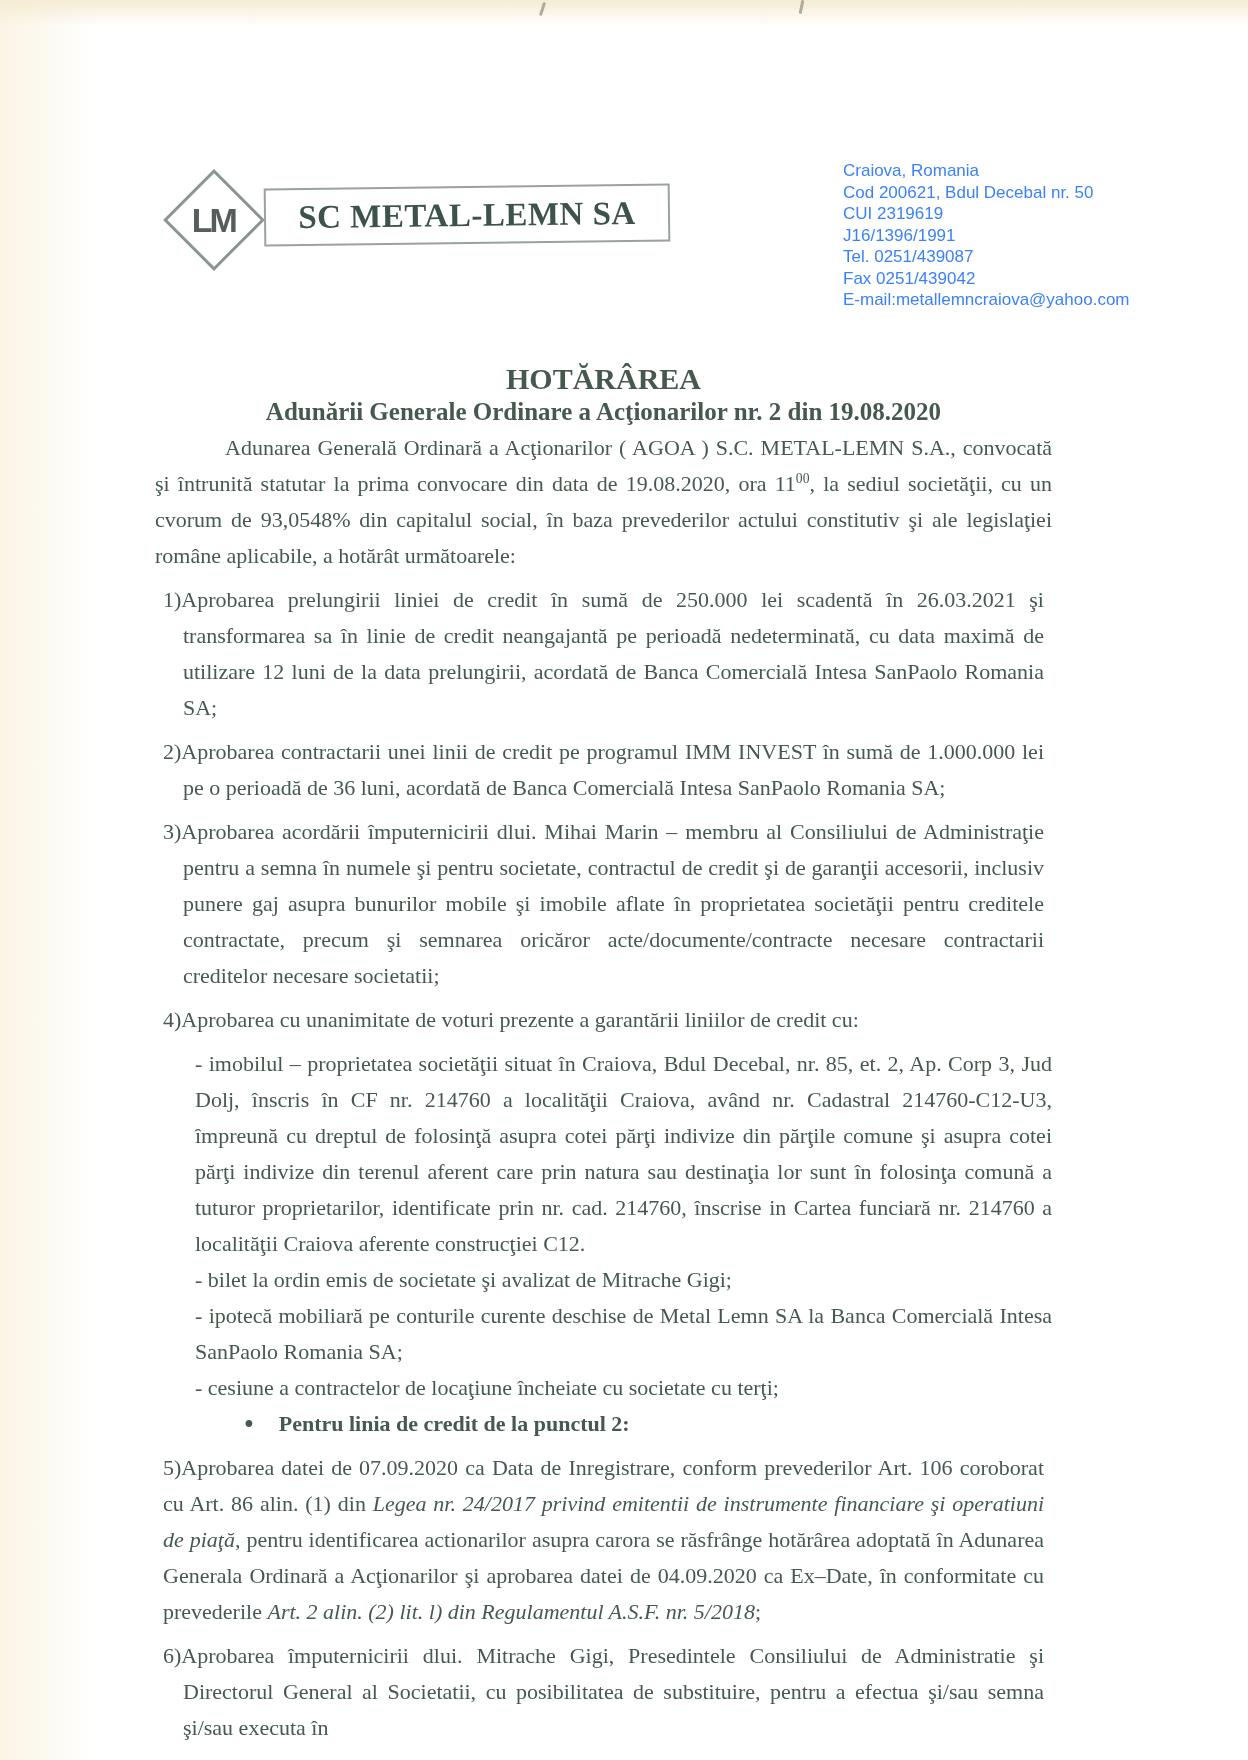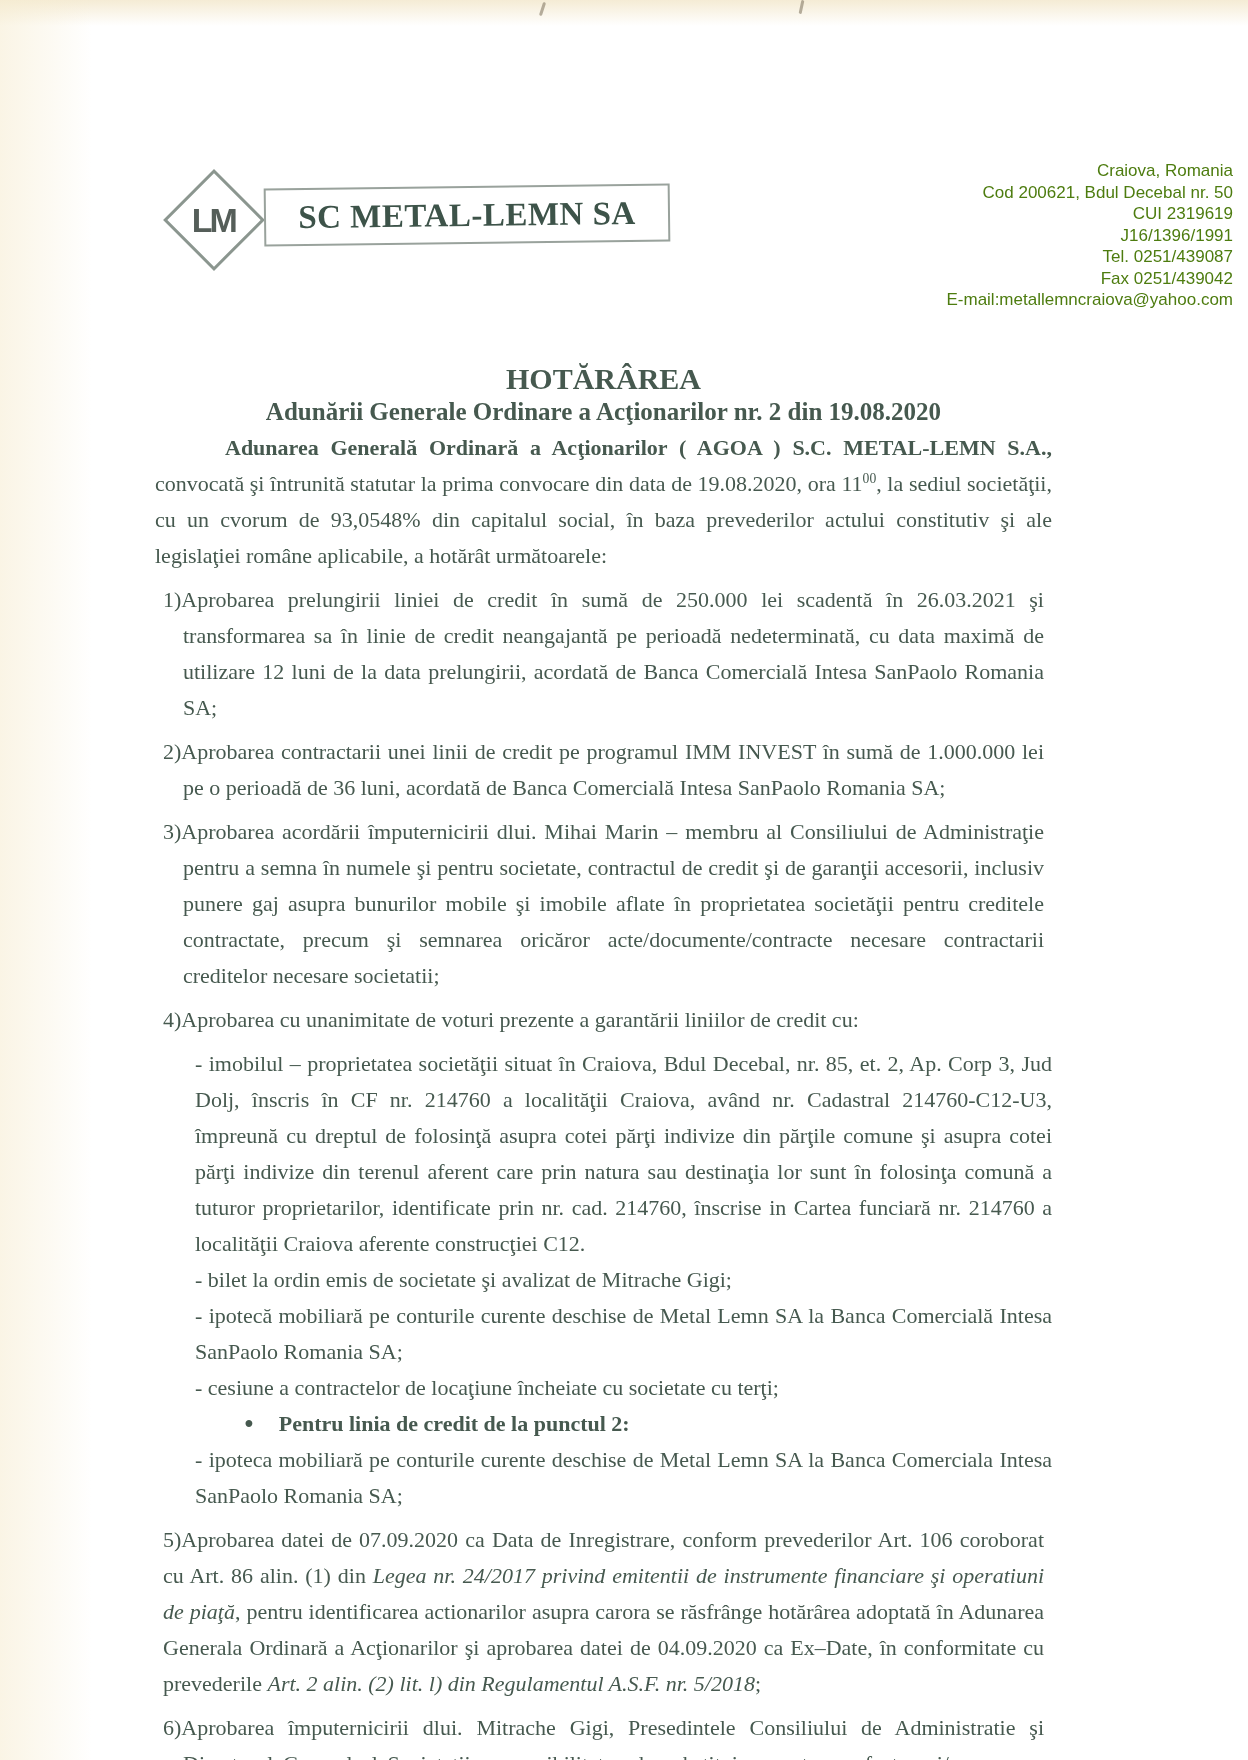--- a/index.html
+++ b/index.html
@@ -48,37 +48,37 @@
     display:flex;align-items:center;justify-content:center;
     background:#fff;
   }
   .company-name{
     font-weight:bold;font-size:33px;letter-spacing:.5px;color:#3d5349;
     white-space:nowrap;
   }
   .address{
     position:absolute;left:843px;top:160px;width:390px;
     font-family:"Liberation Sans", sans-serif;
-    font-size:17px;line-height:21.5px;color:#4d7c0f;text-align:right;
+    font-size:17px;line-height:21.5px;color:#3b82f6;
   }
   .address div{white-space:nowrap;}
 
   
   .doc{
     position:absolute;left:155px;top:362px;width:897px;
     font-size:22px;line-height:36px;
   }
   .doc-title{
     text-align:center;font-weight:bold;font-size:30px;line-height:34px;margin:0;
   }
   .doc-subtitle{
     text-align:center;font-weight:bold;font-size:25px;line-height:32px;margin:0 0 2px 0;
   }
   .intro{margin:0;text-align:justify;text-indent:70px;}
-  .intro .lead{font-weight:bold;}
+  .intro .lead{font-weight:normal;}
   .item{margin:8px;text-align:justify;padding-left:20px;text-indent:-20px;}
   .item.flat{padding-left:0;text-indent:0;}
   .sub{margin:0 0 0 40px;text-align:justify;}
   .bullet-line{margin:0;padding-left:90px;font-weight:bold;}
   .bullet-dot{display:inline-block;margin-right:26px;transform:scale(1.15);}
   .it{font-style:italic;}
   sup{font-size:0.62em;line-height:0;vertical-align:super;}
 </style>
 </head>
 <body>
@@ -121,20 +121,19 @@
     <p class="item">4)Aprobarea cu unanimitate de voturi prezente  a garantării liniilor de credit cu:</p>
 
 
     <p class="sub">- imobilul – proprietatea societăţii situat în Craiova, Bdul Decebal, nr. 85, et. 2, Ap. Corp 3, Jud Dolj, înscris în CF nr. 214760 a localităţii Craiova, având nr. Cadastral  214760-C12-U3, împreună cu dreptul de folosinţă asupra cotei părţi indivize din părţile comune şi asupra cotei părţi indivize din terenul aferent care prin natura sau destinaţia lor sunt în folosinţa comună a tuturor proprietarilor, identificate prin nr. cad. 214760, înscrise in Cartea funciară nr. 214760 a localităţii Craiova aferente construcţiei C12.</p>
     <p class="sub">- bilet la ordin emis de societate şi avalizat de Mitrache Gigi;</p>
     <p class="sub">- ipotecă mobiliară pe conturile curente deschise de Metal Lemn SA la Banca Comercială Intesa SanPaolo Romania SA;</p>
     <p class="sub">- cesiune a contractelor de locaţiune încheiate cu societate cu terţi;</p>
 
     <p class="bullet-line"><span class="bullet-dot">•</span><span>Pentru linia de credit de la punctul 2:</span></p>
 
-    <p class="sub">- ipoteca mobiliară pe conturile curente deschise de Metal Lemn SA la Banca Comerciala Intesa SanPaolo Romania SA;</p>
 
     <p class="item flat"><span>5)Aprobarea datei de 07.09.2020 ca Data de Inregistrare, conform prevederilor Art. 106 coroborat cu Art. 86 alin. (1) din </span><span class="it">Legea nr. 24/2017 privind emitentii de instrumente financiare şi operatiuni de piaţă</span><span>, pentru identificarea actionarilor asupra carora se răsfrânge hotărârea adoptată în Adunarea Generala Ordinară a Acţionarilor şi aprobarea datei de 04.09.2020 ca Ex–Date, în conformitate cu prevederile </span><span class="it">Art. 2 alin. (2) lit. l) din Regulamentul A.S.F. nr. 5/2018</span><span>;</span></p>
 
     <p class="item">6)Aprobarea împuternicirii dlui. Mitrache Gigi, Presedintele Consiliului de Administratie şi Directorul General al Societatii, cu posibilitatea de substituire, pentru a efectua şi/sau semna şi/sau executa în</p>
 
   </div>
 </div>
 
 </body></html>

